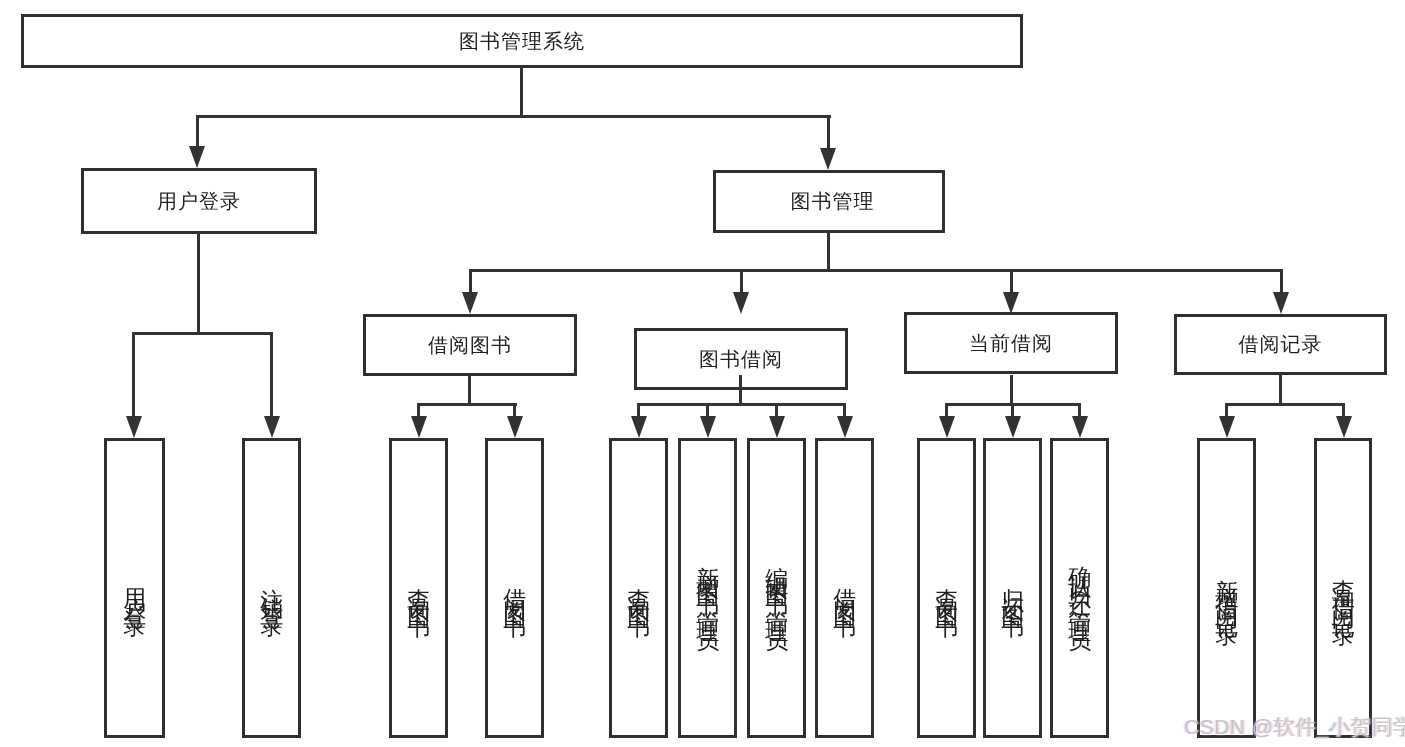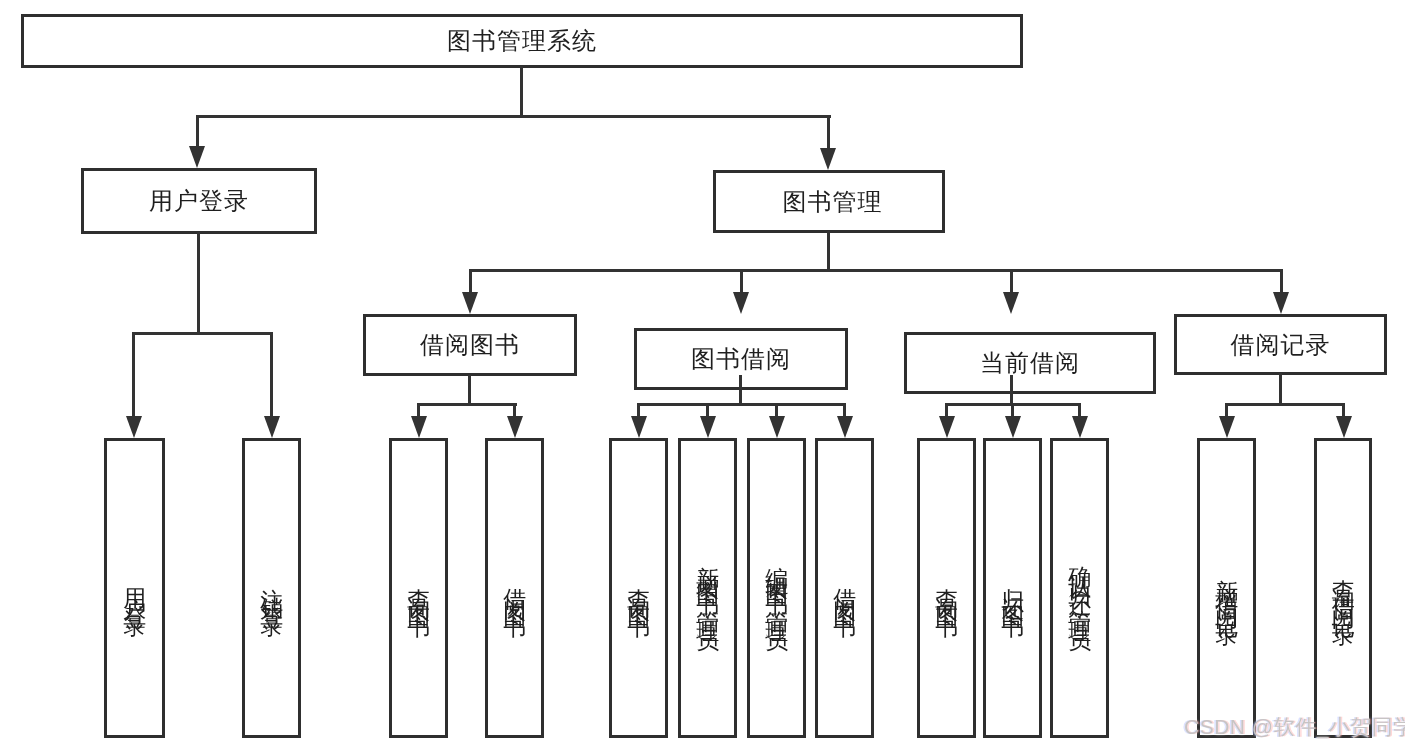--- a/index.html
+++ b/index.html
@@ -1,20 +1,20 @@
 <!DOCTYPE html>
 <html><head>
 <meta charset="utf-8">
 <style>
   html,body{margin:0;padding:0;background:#ffffff;}
   body{font-family:"Liberation Sans", sans-serif;}
   .stage{position:relative;width:1405px;height:747px;background:#ffffff;overflow:hidden;}
   .hbox{position:absolute;box-sizing:border-box;border:3px solid #2f2f2f;background:#fff;
         display:flex;align-items:center;justify-content:center;
-        font-size:24px;color:#1f1f1f;letter-spacing:1px;white-space:nowrap;}
+        font-size:20px;color:#1f1f1f;letter-spacing:1px;white-space:nowrap;}
   .vbox{position:absolute;box-sizing:border-box;border:3px solid #2f2f2f;background:#fff;
         display:flex;align-items:center;justify-content:center;}
   .vbox span{writing-mode:vertical-rl;text-orientation:mixed;font-size:23px;letter-spacing:9px;
         color:#1f1f1f;line-height:1.1;}
   .vline{position:absolute;width:3px;background:#333;}
   .hline{position:absolute;height:3px;background:#333;}
   .arr{position:absolute;width:0;height:0;border-left:8px solid transparent;
        border-right:8px solid transparent;border-top:22px solid #333;}
   .watermark{position:absolute;left:1184px;top:713px;font-size:21px;color:#c7c4c4;
        letter-spacing:0.5px;white-space:nowrap;z-index:5;
@@ -50,21 +50,21 @@
   <div class="arr" style="left:462px;top:292px;"></div>
   <div class="vline" style="left:740px;top:269px;height:25px;"></div>
   <div class="arr" style="left:733px;top:292px;"></div>
   <div class="vline" style="left:1010px;top:269px;height:25px;"></div>
   <div class="arr" style="left:1003px;top:292px;"></div>
   <div class="vline" style="left:1280px;top:269px;height:25px;"></div>
   <div class="arr" style="left:1273px;top:292px;"></div>
 
   <div class="hbox" style="left:363px;top:314px;width:214px;height:62px;">借阅图书</div>
   <div class="hbox" style="left:634px;top:328px;width:214px;height:62px;">图书借阅</div>
-  <div class="hbox" style="left:904px;top:332px;width:252px;height:62px;font-family:Liberation Mono, monospace;">当前借阅</div>
+  <div class="hbox" style="left:904px;top:312px;width:214px;height:62px;font-family:Liberation Mono, monospace;">当前借阅</div>
   <div class="hbox" style="left:1174px;top:314px;width:213px;height:61px;">借阅记录</div>
 
   <div class="vline" style="left:468px;top:375px;height:31px;"></div>
   <div class="hline" style="left:417px;top:403px;width:100px;"></div>
   <div class="vline" style="left:417px;top:403px;height:16px;"></div>
   <div class="arr" style="left:411px;top:416px;"></div>
   <div class="vline" style="left:513px;top:403px;height:16px;"></div>
   <div class="arr" style="left:507px;top:416px;"></div>
 
   <div class="vline" style="left:739px;top:375px;height:31px;"></div>

